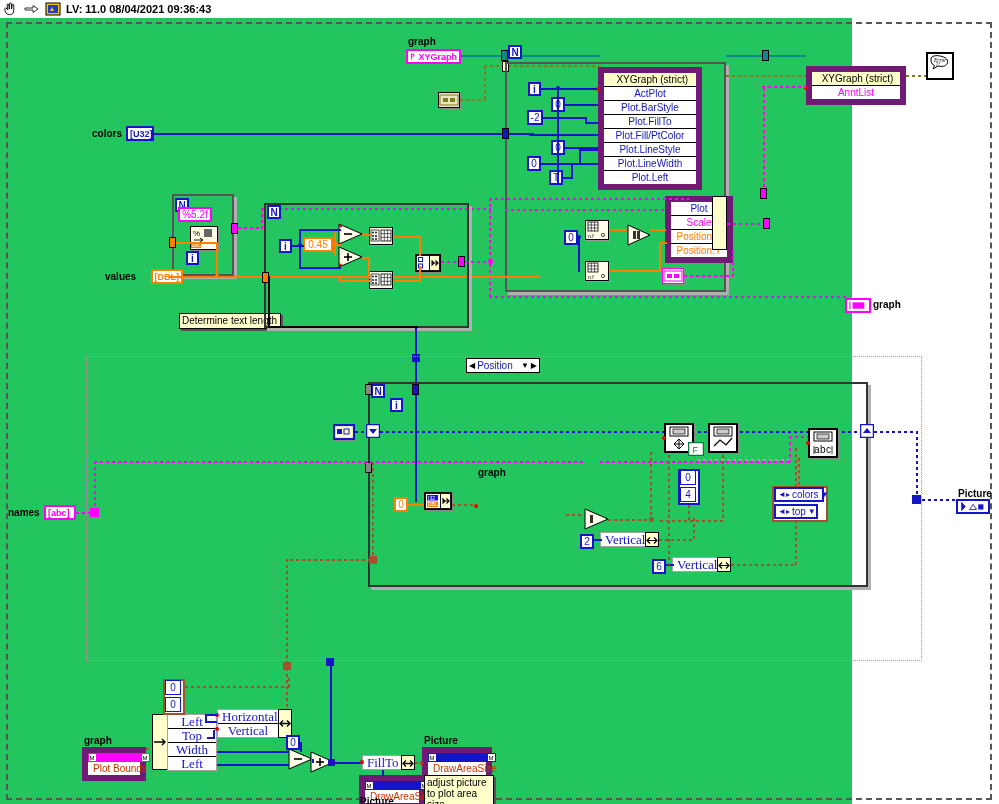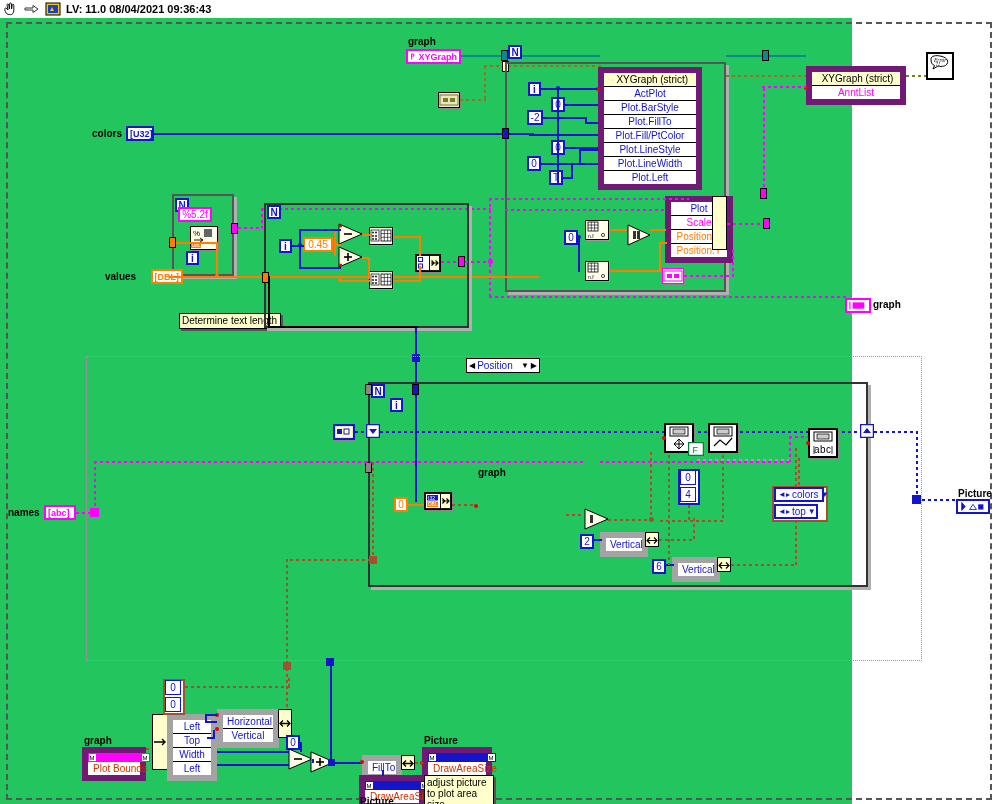--- a/index.html
+++ b/index.html
@@ -160,22 +160,23 @@
   .inode .in-row {
     text-align:center; padding:0 6px; font-size:10px;
     border-bottom:1px solid #000; line-height:13px; white-space:nowrap;
     color:#1414c8;
   }
   .inode .in-row:last-child{ border-bottom:none; }
   .in-row.org { color:#b35a1f; }
 
   
   .bundle {
-    position:absolute; background:#fff; border:6px solid #a3a3a3;
-    font-size:10px;
+    position:absolute; background:#fff; border:1px solid #a3a3a3;
+    font-size:13px;
+    font-family:Liberation Serif, serif;
   }
   .bundle .b-row {
     color:#1414c8; text-align:center; padding:0 4px;
     border-bottom:1px solid #000; line-height:13px; white-space:nowrap;
   }
   .bundle .b-row:last-child { border-bottom:none; }
 
   .bnd-stub {
     position:absolute; background:#ffffcc; border:1px solid #000;
   }

